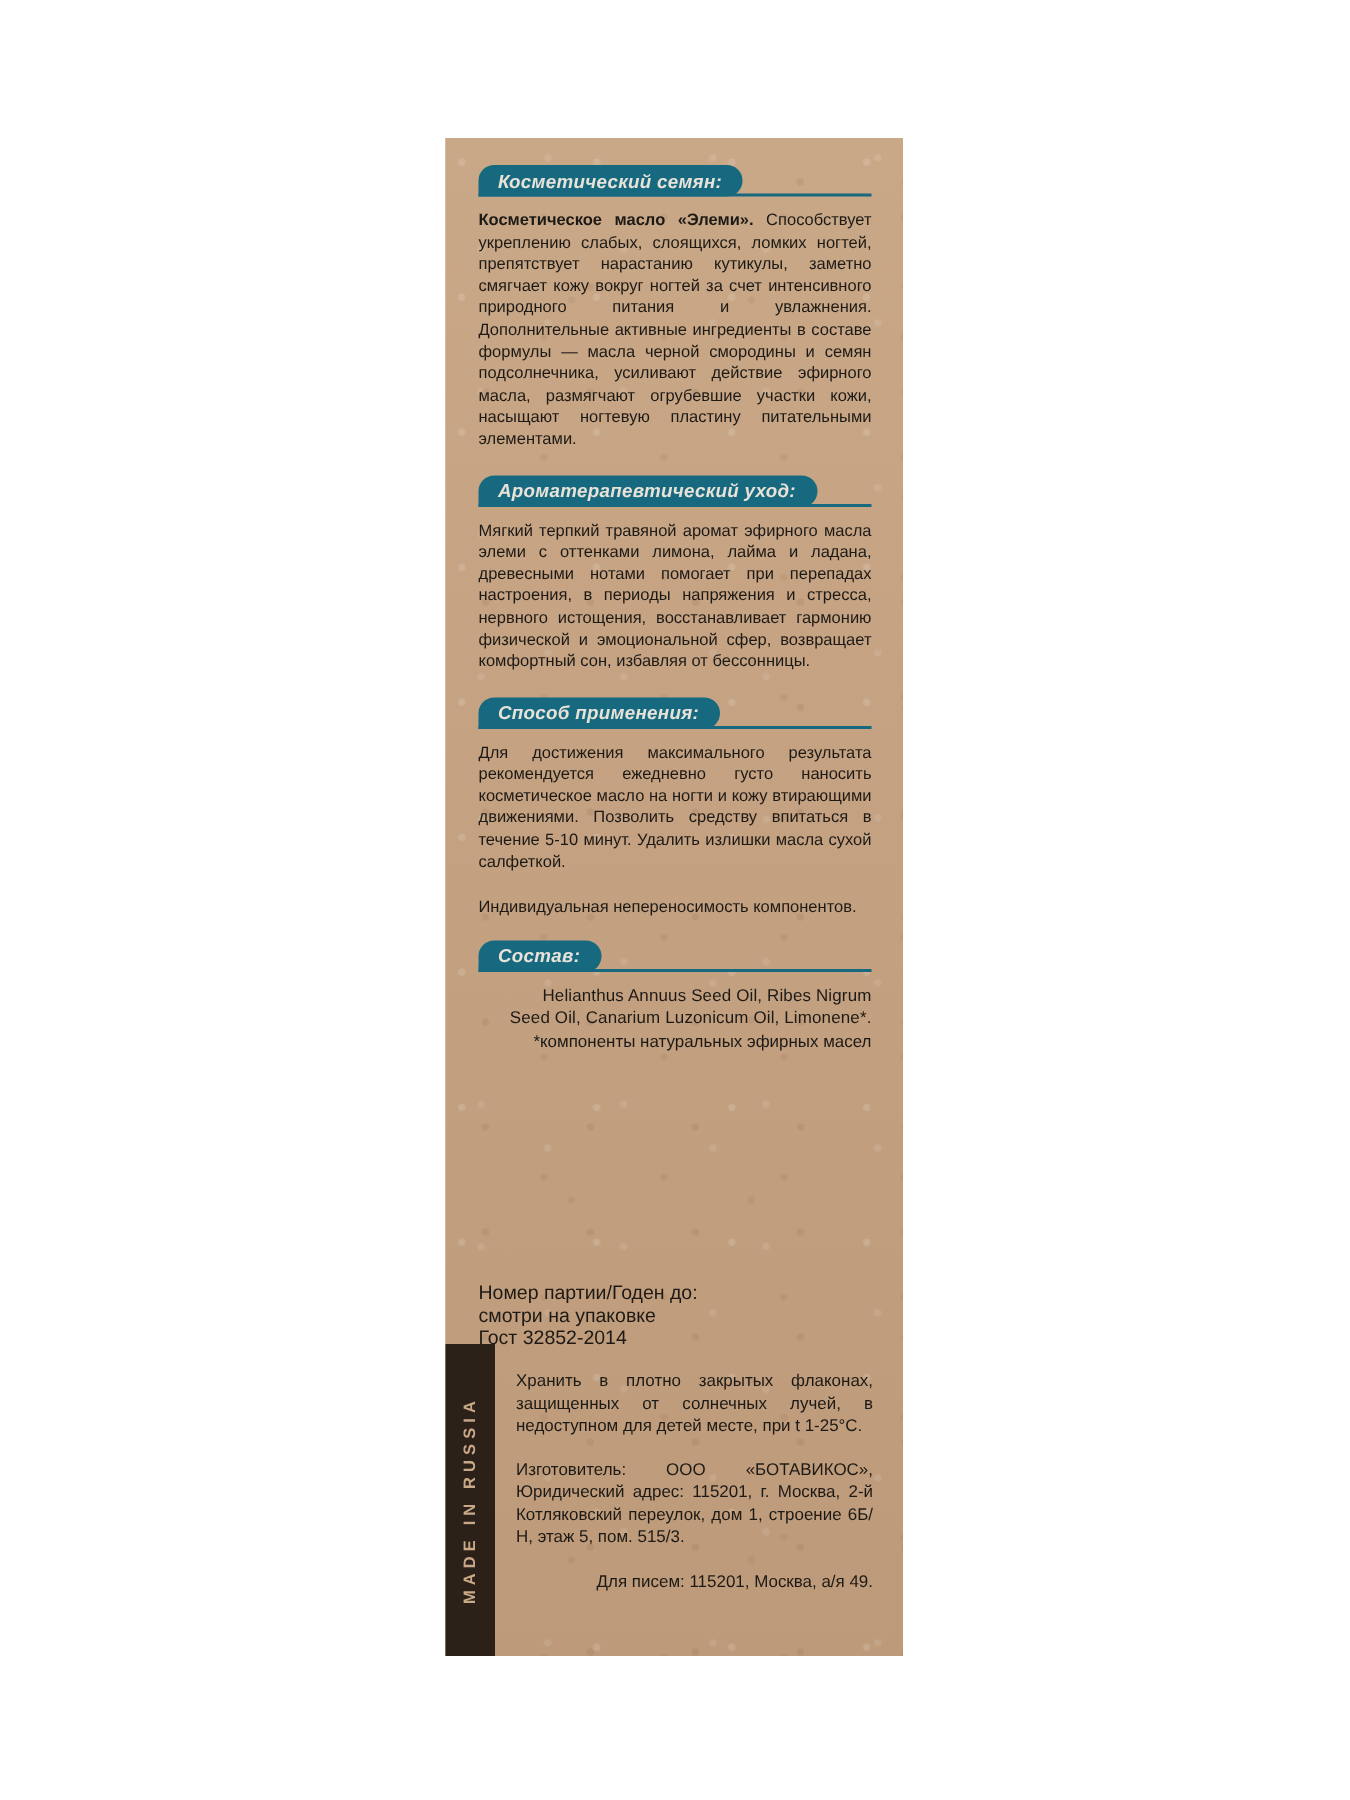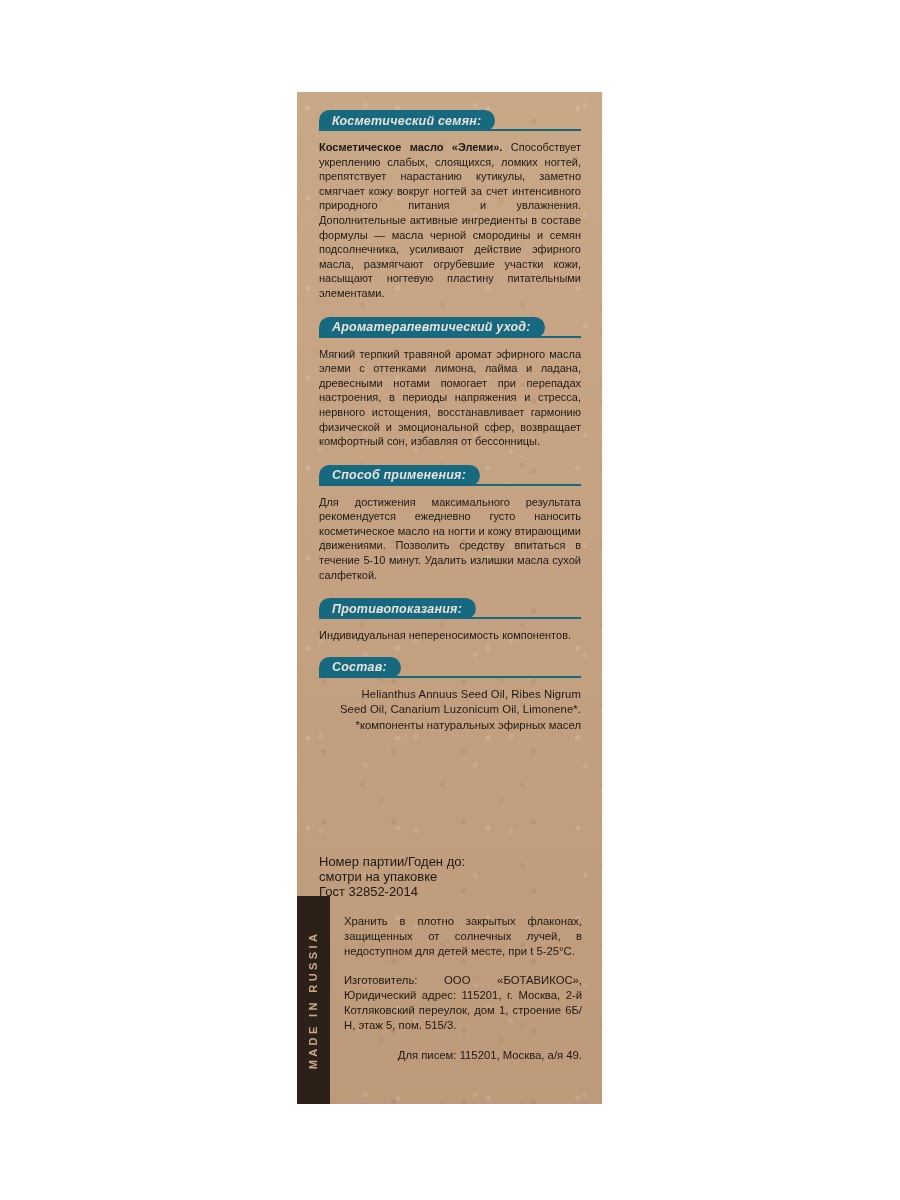--- a/index.html
+++ b/index.html
@@ -178,26 +178,20 @@
     <p class="body-text">Мягкий терпкий травяной аромат эфирного масла элеми с оттенками лимона, лайма и ладана, древесными нотами помогает при перепадах настроения, в периоды напряжения и стресса, нервного истощения, восстанавливает гармонию физической и эмоциональной сфер, возвращает комфортный сон, избавляя от бессонницы.</p>
 
     <div class="ribbon">
       <div class="rule"></div>
       <div class="tab">
         <span>Способ применения:</span>
       </div>
     </div>
     <p class="body-text">Для достижения максимального результата рекомендуется ежедневно густо наносить косметическое масло на ногти и кожу втирающими движениями. Позволить средству впитаться в течение 5-10 минут. Удалить излишки масла сухой салфеткой.</p>
 
-    <div class="ribbon">
-      <div class="rule"></div>
-      <div class="tab">
-        <span>Противопоказания:</span>
-      </div>
-    </div>
     <p class="body-text tight">Индивидуальная непереносимость компонентов.</p>
 
     <div class="ribbon">
       <div class="rule"></div>
       <div class="tab">
         <span>Состав:</span>
       </div>
     </div>
     <p class="composition">
       <span class="latin">Helianthus Annuus Seed Oil, Ribes Nigrum Seed Oil, Canarium Luzonicum Oil, Limonene*.</span><br>
@@ -208,18 +202,18 @@
 
   <div class="lower">
     <p class="lot-info">
       <span>Номер партии/Годен до:</span><br>
       <span>смотри на упаковке</span><br>
       <span>Гост 32852-2014</span>
     </p>
   </div>
 
   <div class="bottom-block">
-    <p class="bottom-para">Хранить в плотно закрытых флаконах, защищенных от солнечных лучей, в недоступном для детей месте, при t 5-25°C.</p>
+    <p class="bottom-para">Хранить в плотно закрытых флаконах, защищенных от солнечных лучей, в недоступном для детей месте, при t 1-25°C.</p>
     <p class="bottom-para">Изготовитель: ООО «БОТАВИКОС», Юридический адрес: 115201, г. Москва, 2-й Котляковский переулок, дом 1, строение 6Б/Н, этаж 5, пом. 515/3.</p>
     <p class="bottom-para last">Для писем: 115201, Москва, а/я 49.</p>
   </div>
 
 </div>
 
 </body></html>

